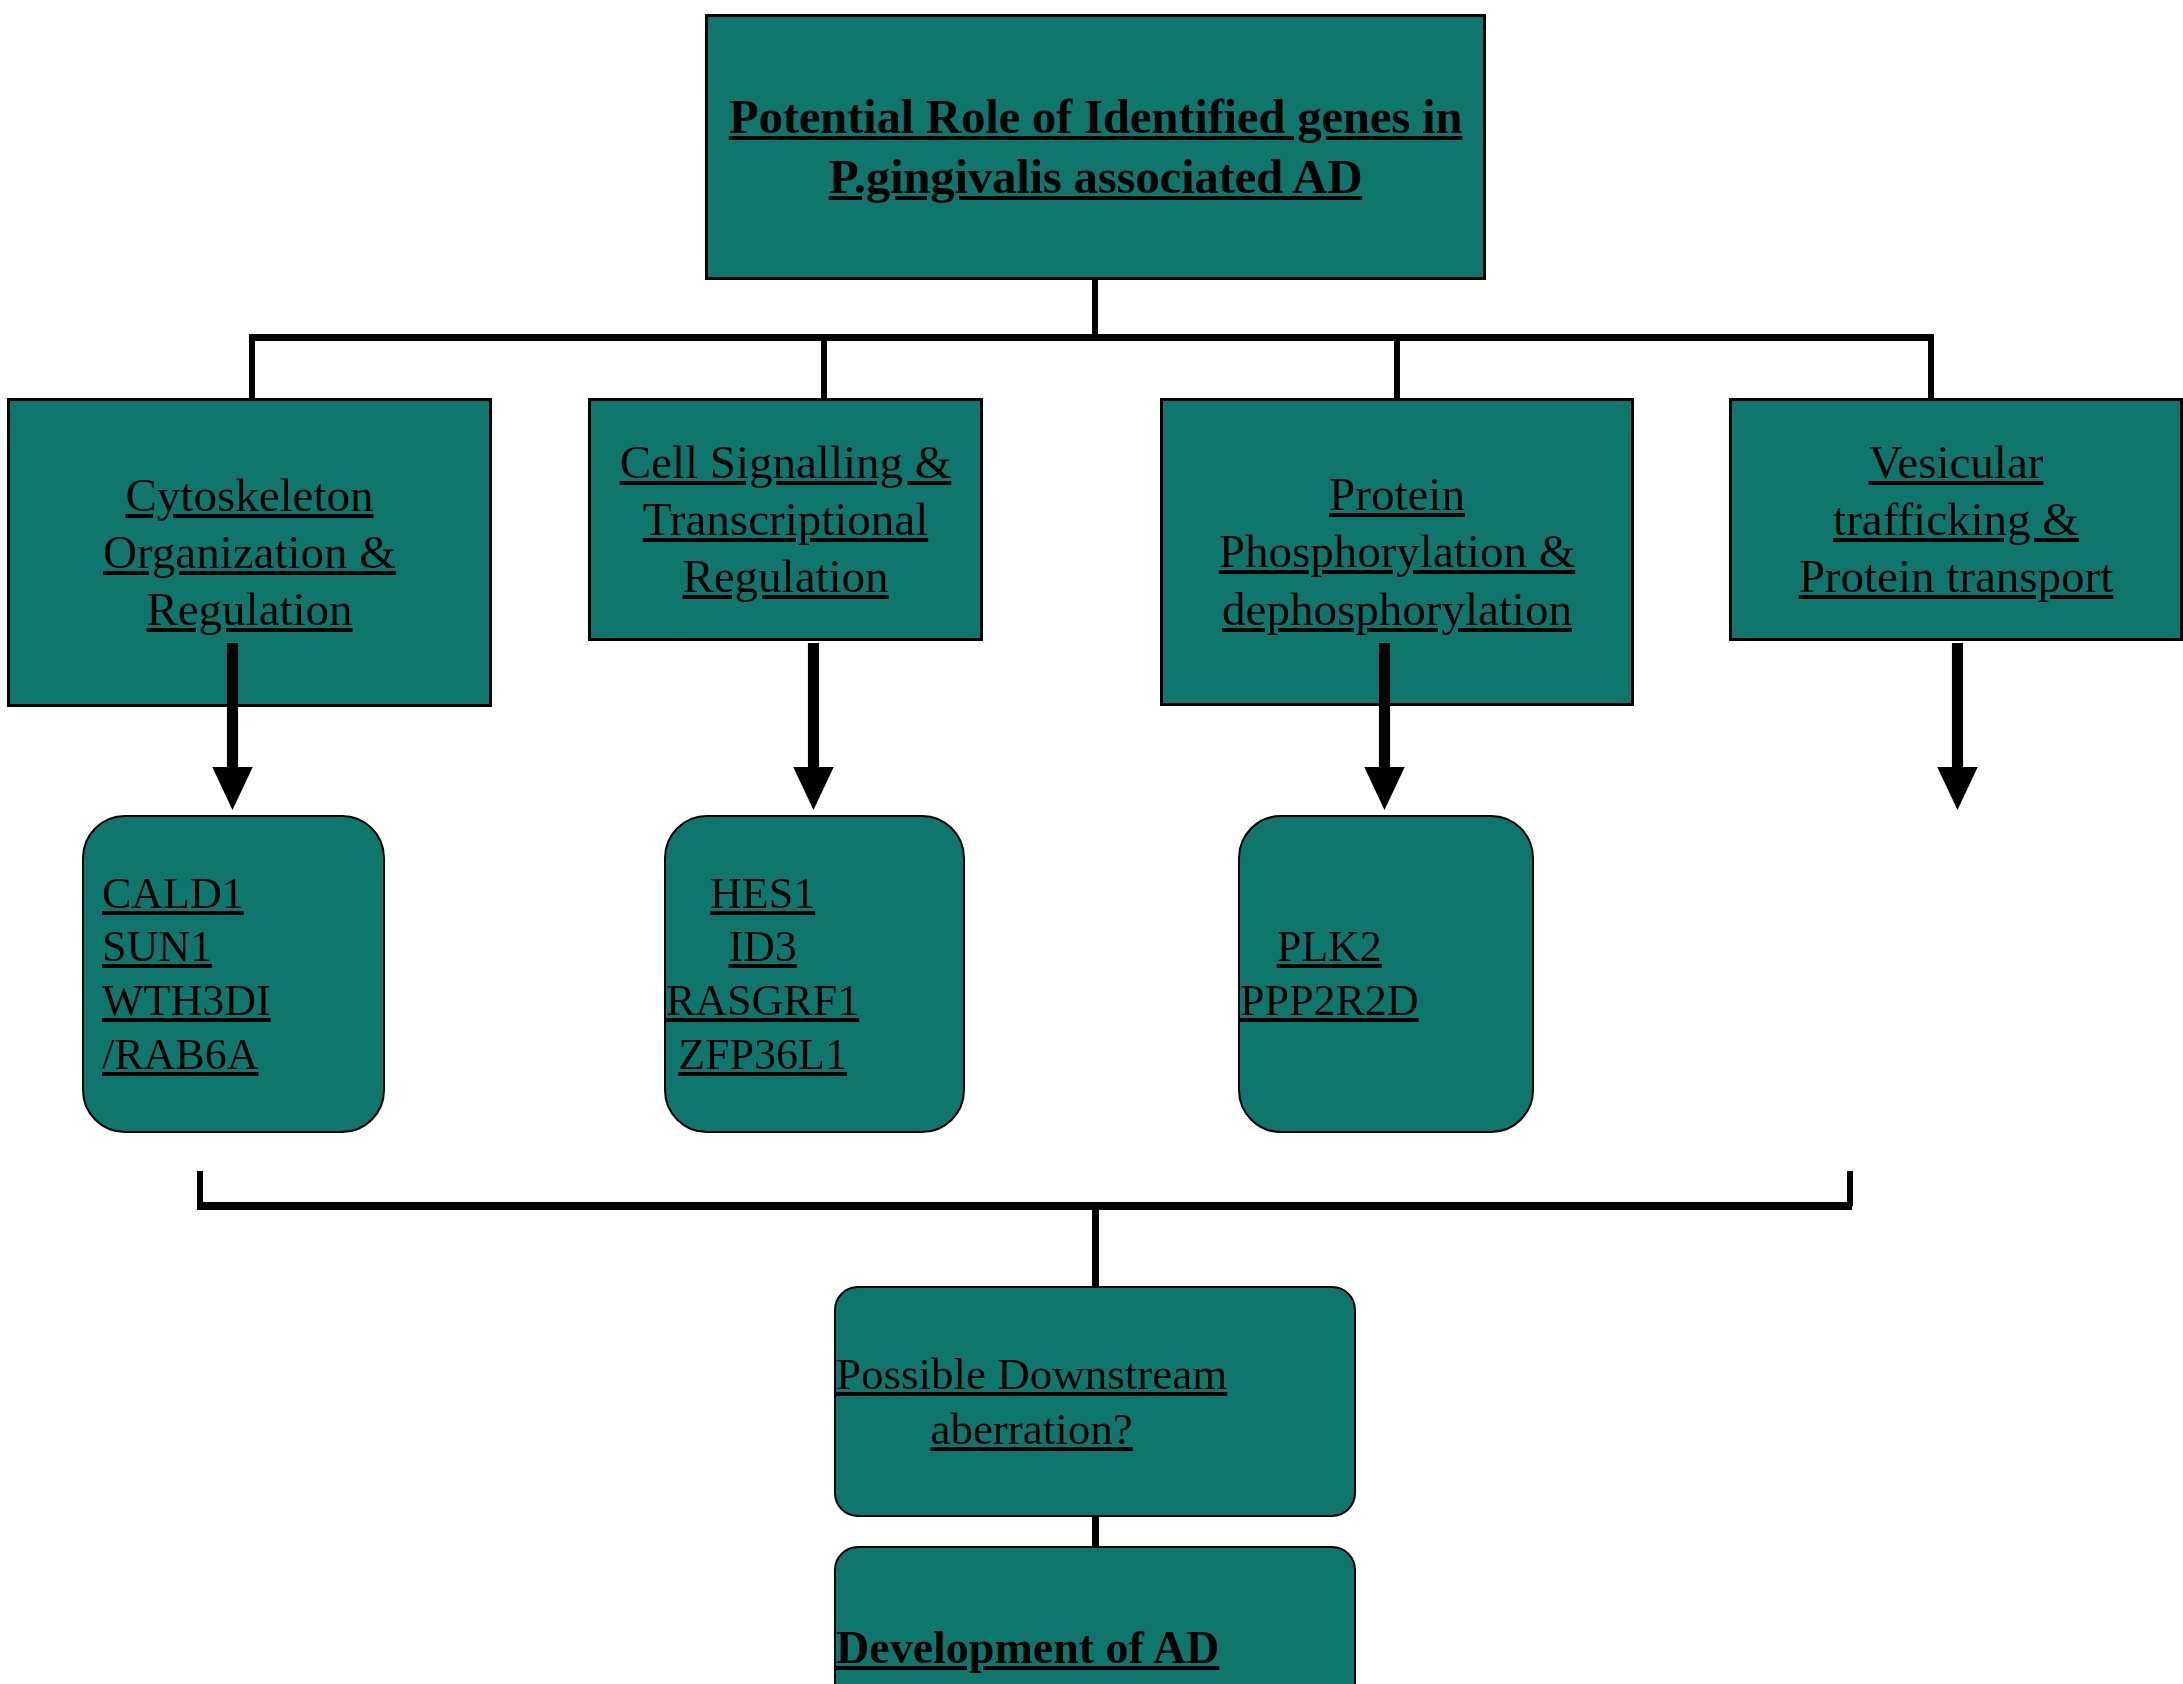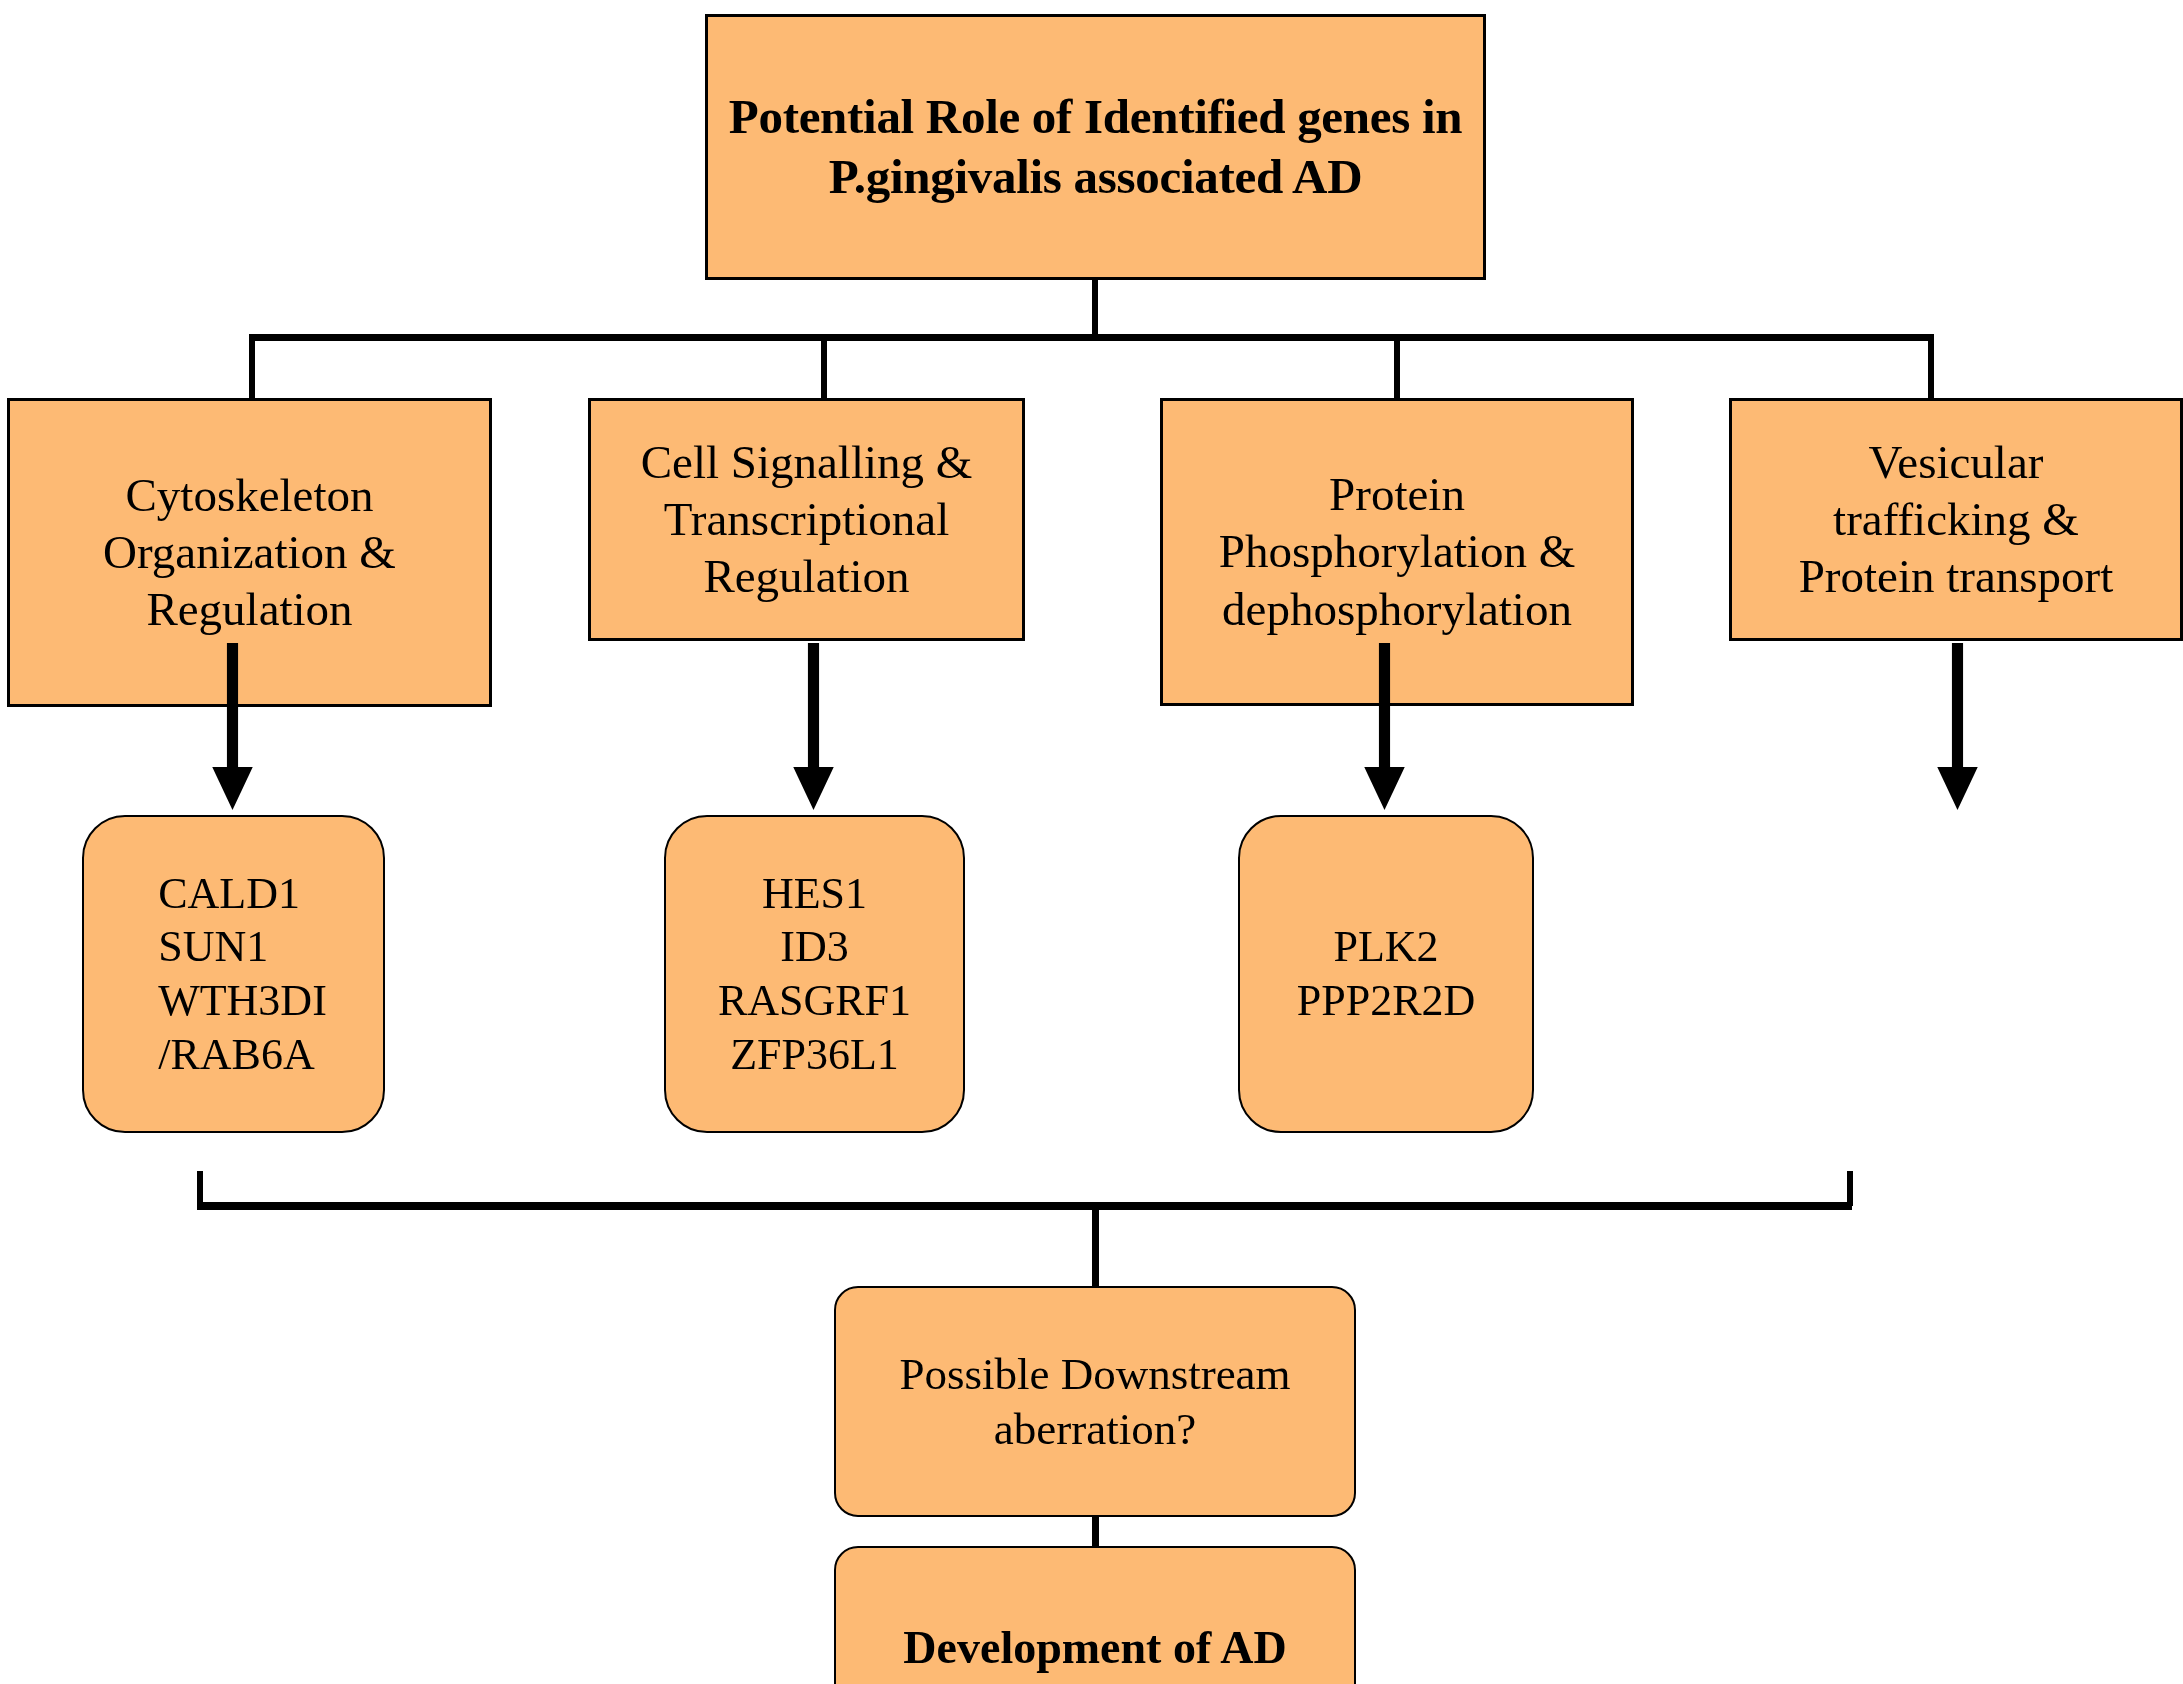--- a/index.html
+++ b/index.html
@@ -14,26 +14,27 @@
   #canvas {
     position: relative;
     width: 2183px;
     height: 1684px;
     background: #ffffff;
     overflow: hidden;
   }
   .node {
     position: absolute;
     box-sizing: border-box;
-    background: #fdba74;
+    background: #0f766e;
     display: flex;
     align-items: center;
-    justify-content: center;
+    justify-content: flex-start;
     text-align: center;
     line-height: 1.22;
+    text-decoration: underline;
   }
   
   .rect {
     border: 3px solid #000000;
   }
   
   .round {
     border: 2.5px solid #000000;
     border-radius: 43px;
   }
@@ -53,21 +54,21 @@
     letter-spacing: -0.3px;
   }
   #node-title .inner { padding: 0 17px; }
 
   
   .category {
     font-size: 47px;
     font-weight: normal;
   }
   #node-cat-0 { left: 7px;   top: 398px; width: 485px;  height: 309px; }
-  #node-cat-1 { left: 588px; top: 398px; width: 437px;  height: 243px; }
+  #node-cat-1 { left: 588px; top: 398px; width: 395px;  height: 243px; }
   #node-cat-2 { left: 1160px; top: 398px; width: 474px;  height: 308px; }
   #node-cat-3 { left: 1729px; top: 398px; width: 454px;  height: 243px; }
 
   .category .inner {
     width: 112%;
     white-space: pre-line;
   }
 
   
   .genebox {

